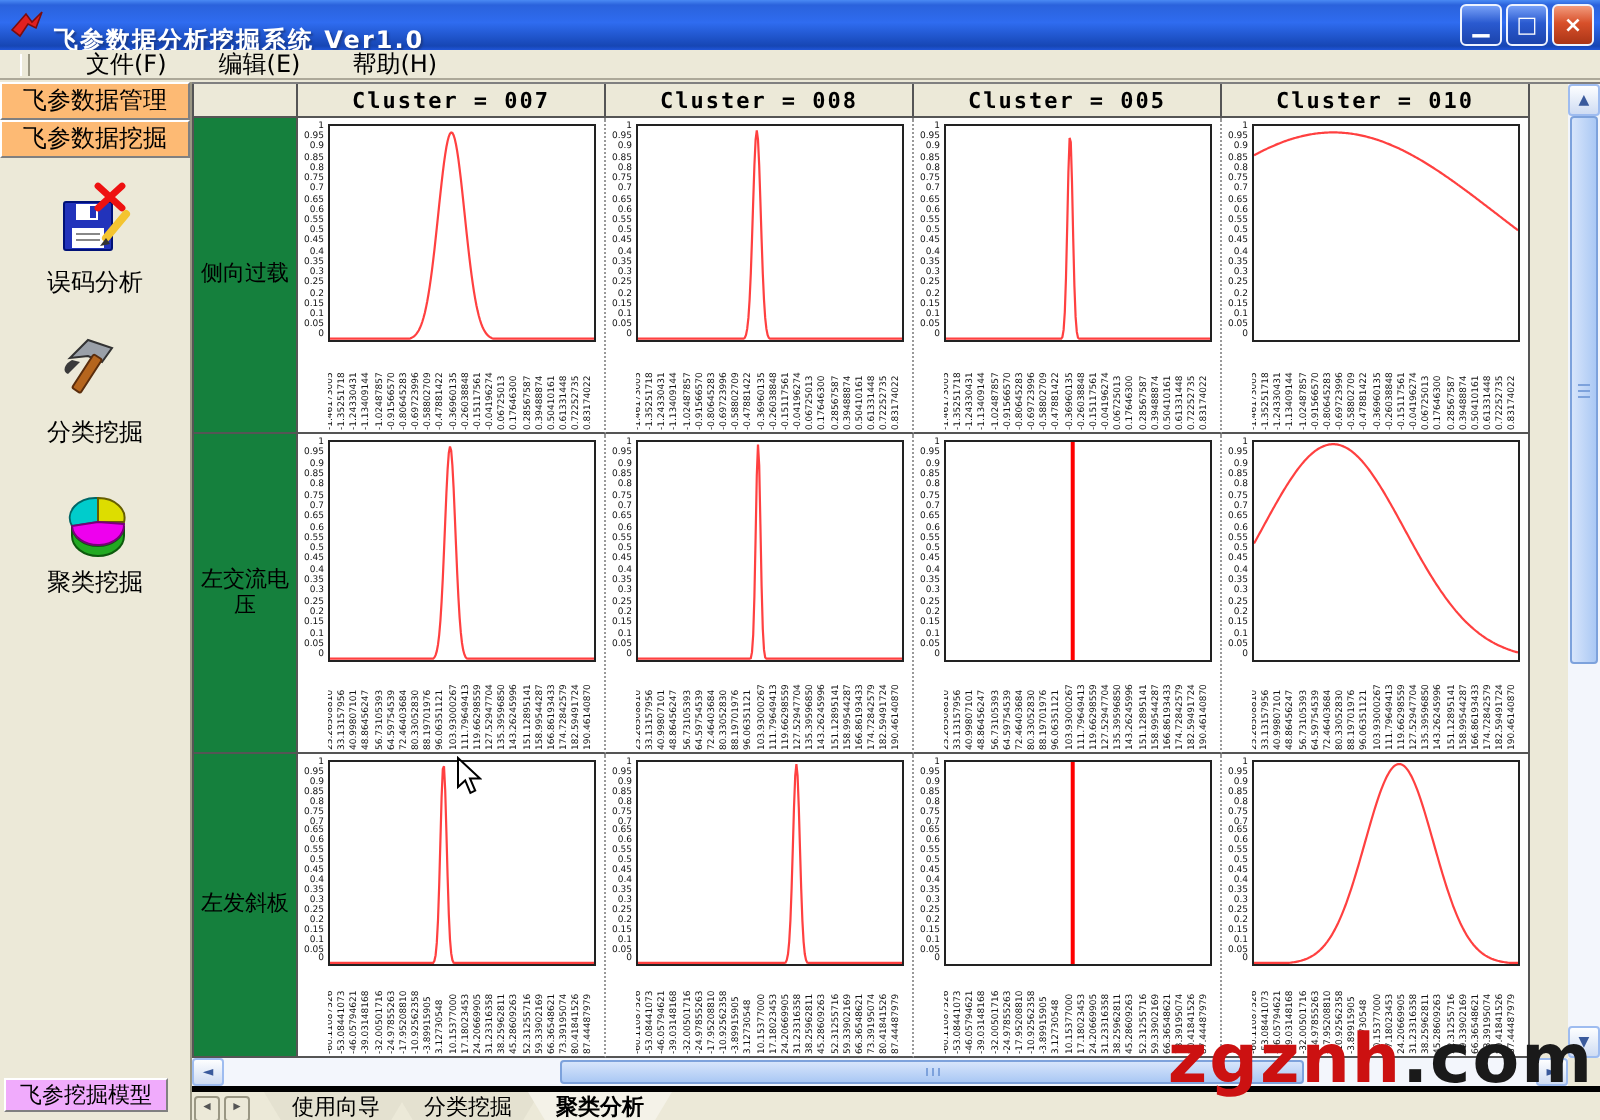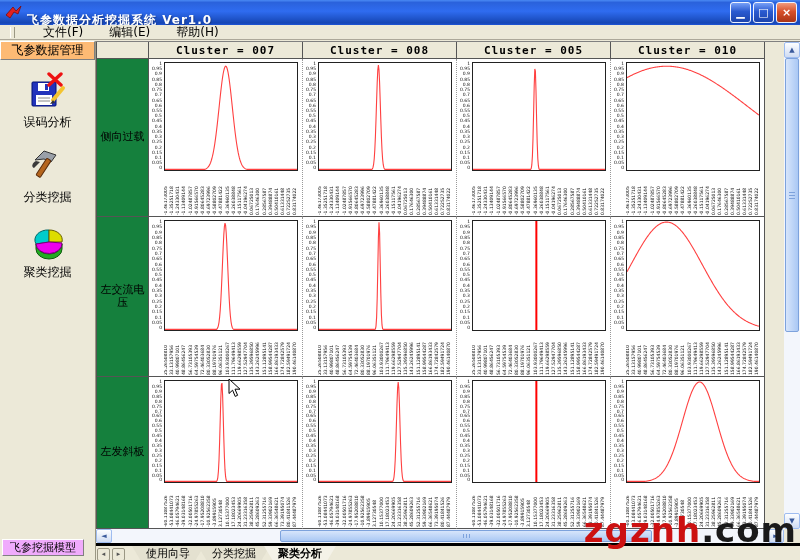--- a/index.html
+++ b/index.html
@@ -116,20 +116,21 @@
       <span class="menu-item">文件(F)</span>
       <span class="menu-item">编辑(E)</span>
       <span class="menu-item">帮助(H)</span>
     </span>
 </div>
 
 <div class="main">
   <div class="sidebar">
     <div>
         <button class="nav-btn">飞参数据管理</button>
+        <button class="nav-btn">飞参数据挖掘</button>
       </div>
     <div class="tools">
         <div class="tool"><span class="ticon"><svg viewBox="0 0 38 38">
               <rect x="3" y="10" width="24" height="24" rx="1" fill="#2233bb" stroke="#001177"></rect>
               <rect x="9" y="11" width="11" height="8" fill="#fff"></rect>
               <rect x="16" y="12" width="3" height="6" fill="#2233bb"></rect>
               <rect x="7" y="23" width="16" height="10" fill="#fff"></rect>
               <line x1="9" y1="26" x2="21" y2="26" stroke="#888"></line>
               <line x1="9" y1="29" x2="21" y2="29" stroke="#888"></line>
               <path d="M20 2 L32 13 M32 2 L20 13" stroke="#ee1111" stroke-width="3.4" stroke-linecap="round"></path>

